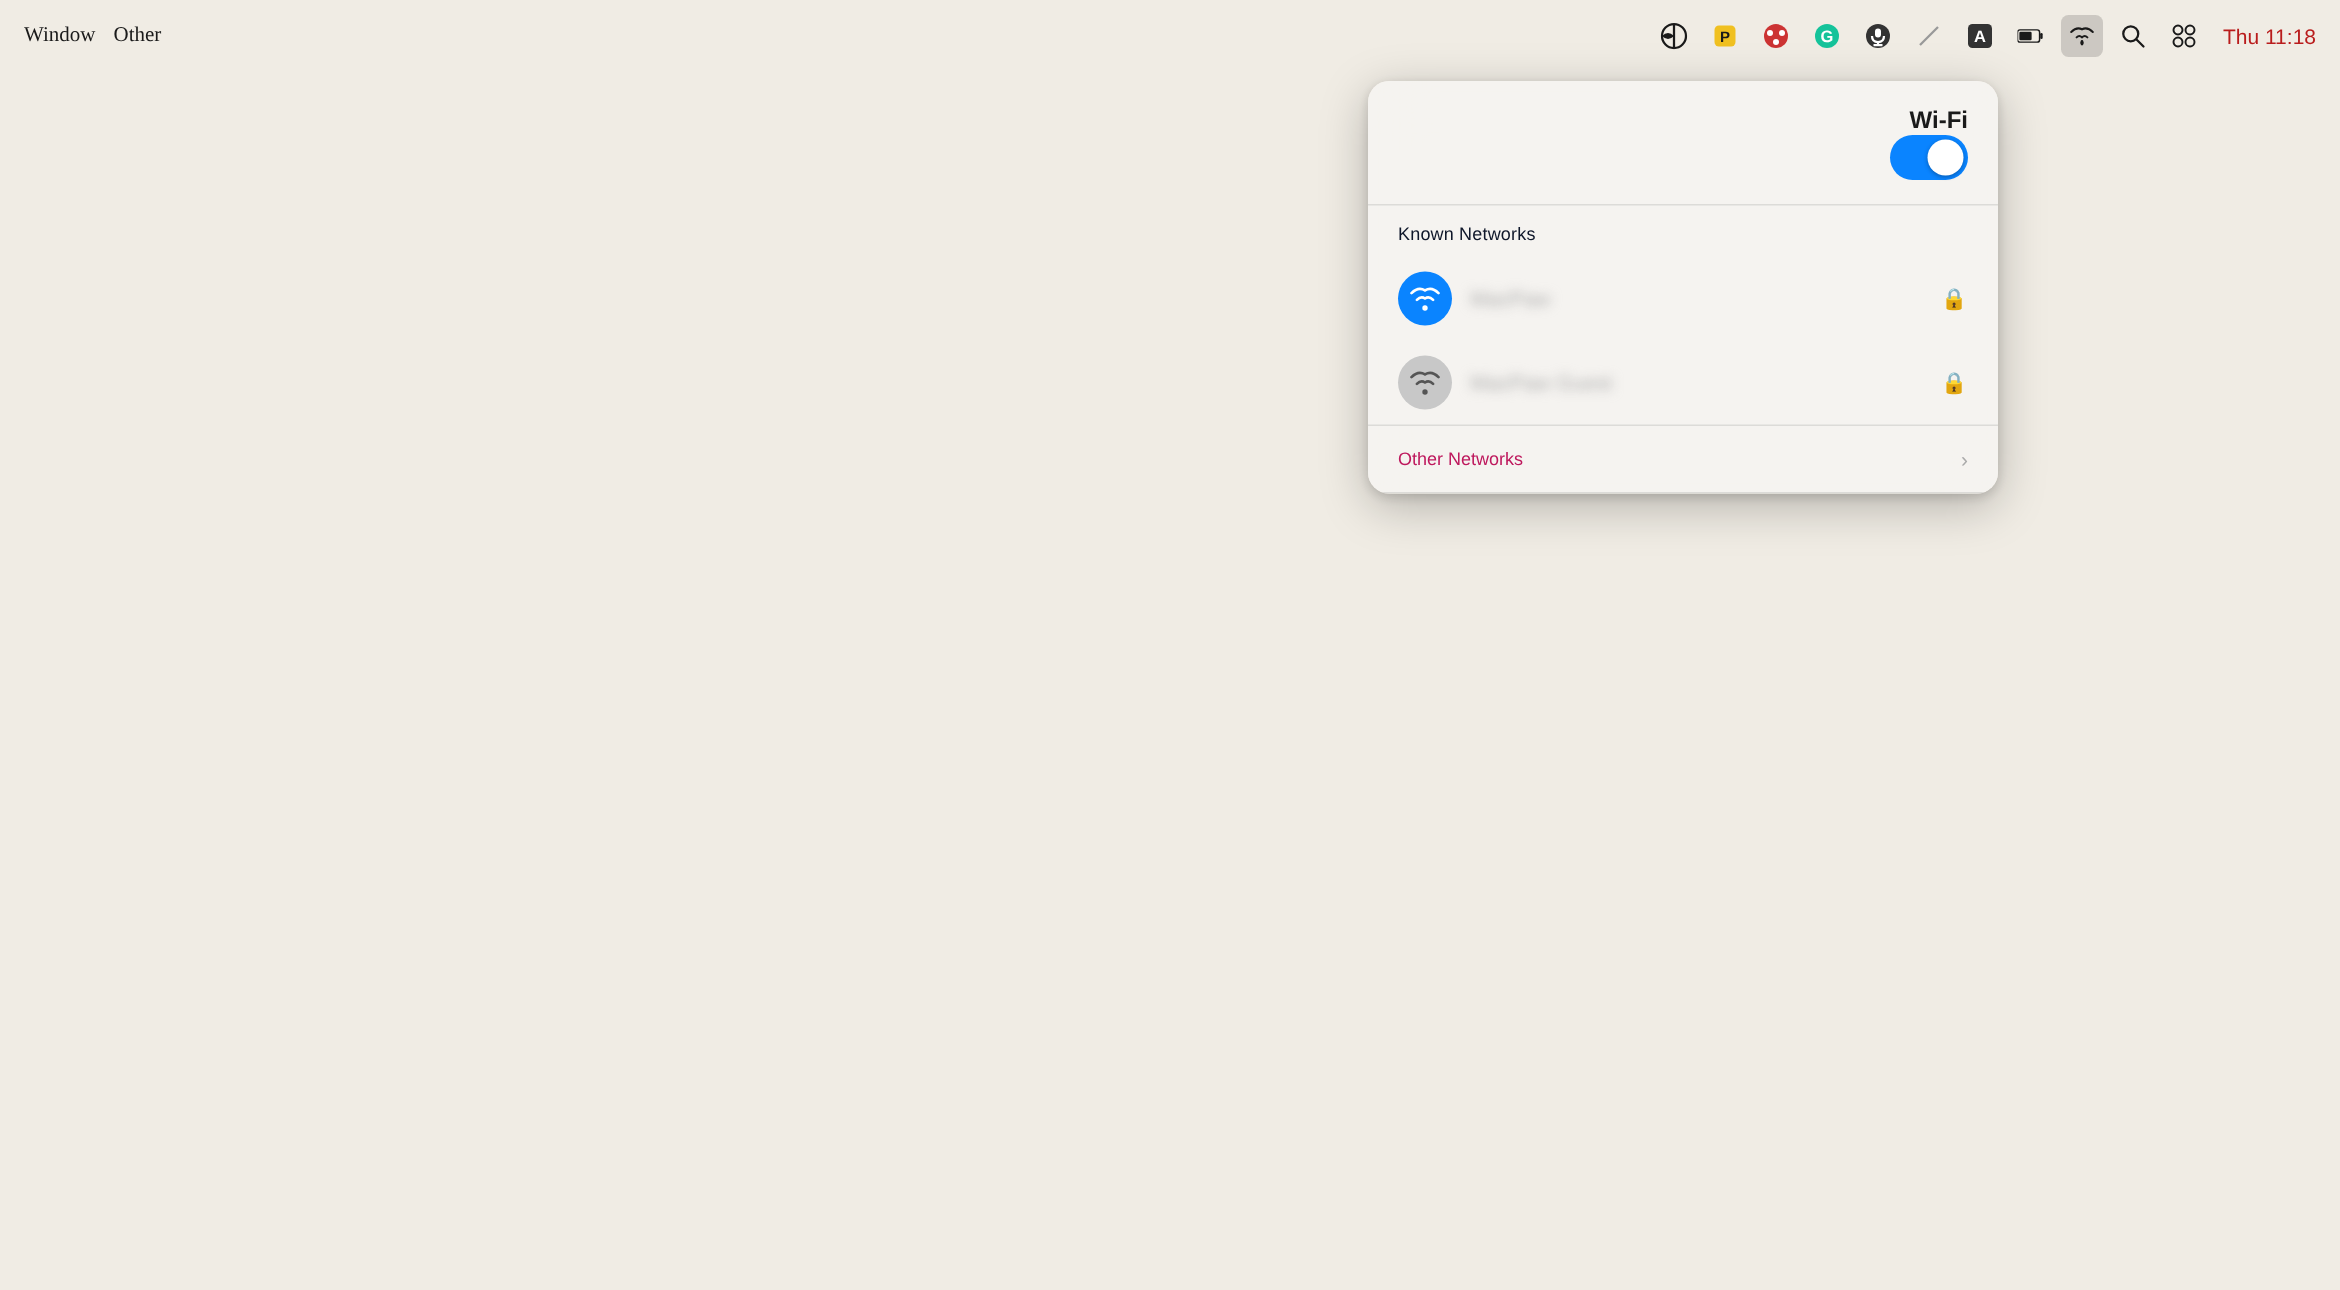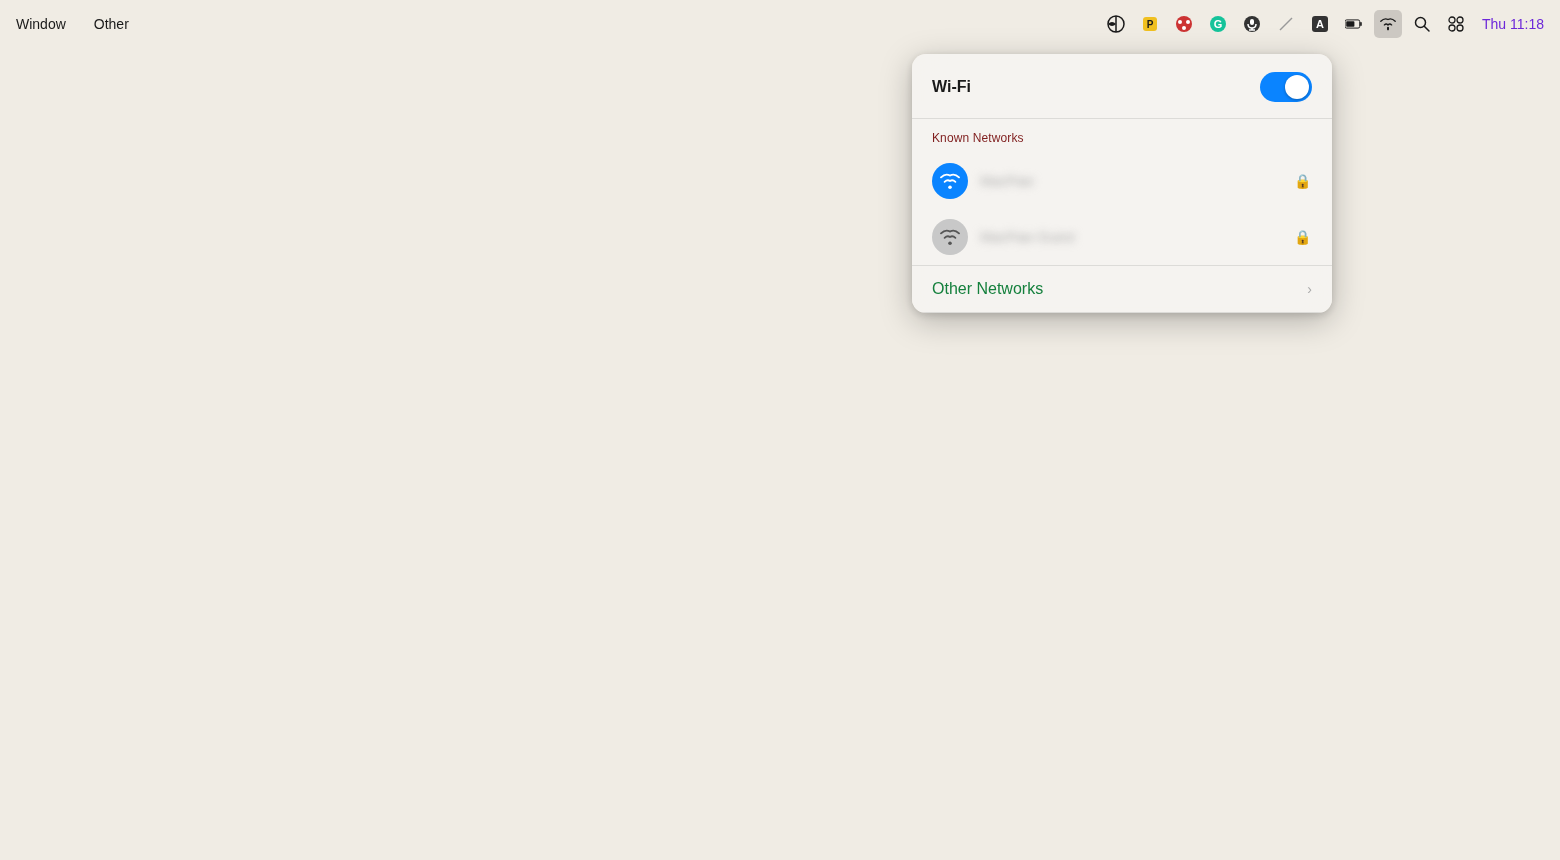--- a/index.html
+++ b/index.html
@@ -22,21 +22,22 @@
       height: 48px;
       display: flex;
       align-items: center;
       padding: 0 16px;
       background: transparent;
     }
 
     .menubar-left {
       display: flex;
       align-items: center;
-      gap: 28px;
+      gap: 12px;
+      font-family: Liberation Serif, serif;
     }
 
     .menubar-left span {
       font-size: 14px;
       color: #1a1a1a;
       cursor: default;
     }
 
     .menubar-right {
       margin-left: auto;
@@ -60,21 +61,21 @@
       background: rgba(0,0,0,0.15);
     }
 
     .menu-icon svg {
       width: 18px;
       height: 18px;
     }
 
     .clock {
       font-size: 14px;
-      color: #6d28d9;
+      color: #b91c1c;
       margin-left: 6px;
       white-space: nowrap;
     }
 
     
     .wifi-panel {
       position: absolute;
       top: 54px;
       right: 228px;
       width: 420px;
@@ -82,23 +83,24 @@
       border-radius: 14px;
       box-shadow: 0 8px 32px rgba(0,0,0,0.25), 0 2px 8px rgba(0,0,0,0.15);
       backdrop-filter: blur(20px);
       -webkit-backdrop-filter: blur(20px);
       overflow: hidden;
     }
 
     
     .wifi-header {
       display: flex;
-      align-items: center;
+      align-items: flex-end;
       justify-content: space-between;
       padding: 18px 20px 16px 20px;
+      flex-direction: column;
     }
 
     .wifi-title {
       font-size: 16px;
       font-weight: 600;
       color: #1a1a1a;
     }
 
     
     .toggle {
@@ -126,21 +128,21 @@
     .divider {
       height: 1px;
       background: rgba(0,0,0,0.1);
       margin: 0 0px;
     }
 
     
     .section-label {
       font-size: 12px;
       font-weight: 500;
-      color: #7f1d1d;
+      color: #0f172a;
       padding: 12px 20px 8px 20px;
       letter-spacing: 0.01em;
     }
 
     
     .network-row {
       display: flex;
       align-items: center;
       padding: 10px 20px;
       cursor: pointer;
@@ -186,22 +188,22 @@
     
     .other-networks-row {
       display: flex;
       align-items: center;
       justify-content: space-between;
       padding: 14px 20px;
       cursor: pointer;
     }
 
     .other-networks-label {
-      font-size: 16px;
-      color: #15803d;
+      font-size: 12px;
+      color: #be185d;
     }
 
     .chevron {
       color: #aaa;
       font-size: 14px;
     }
 
     
     .settings-row {
       padding: 14px 20px;

